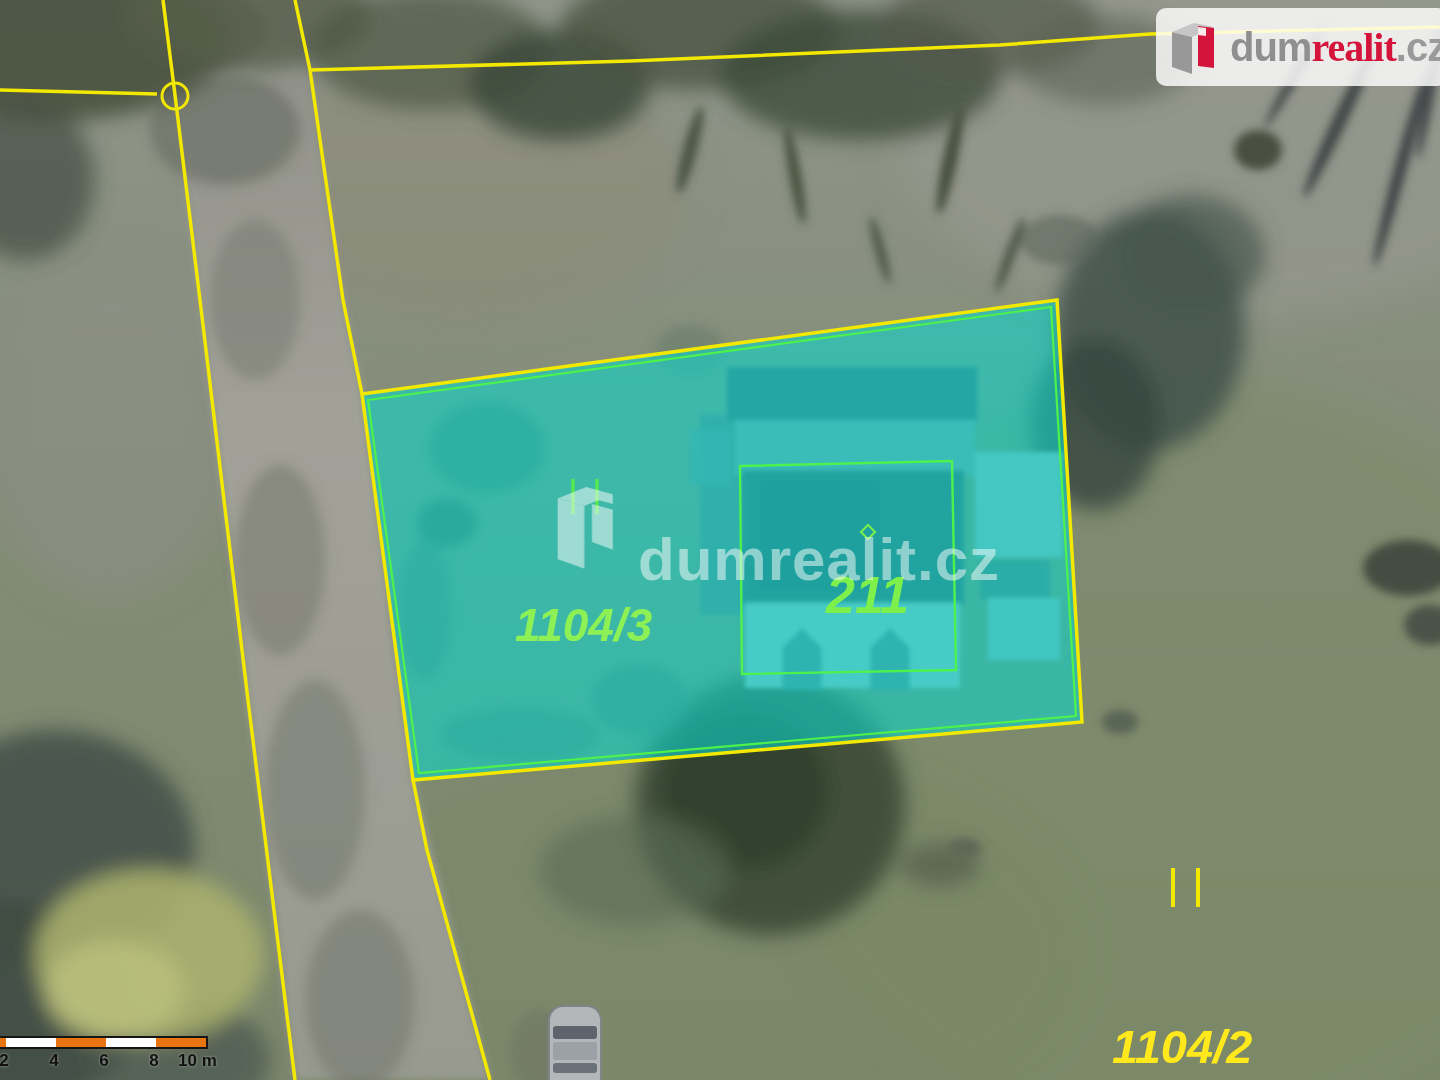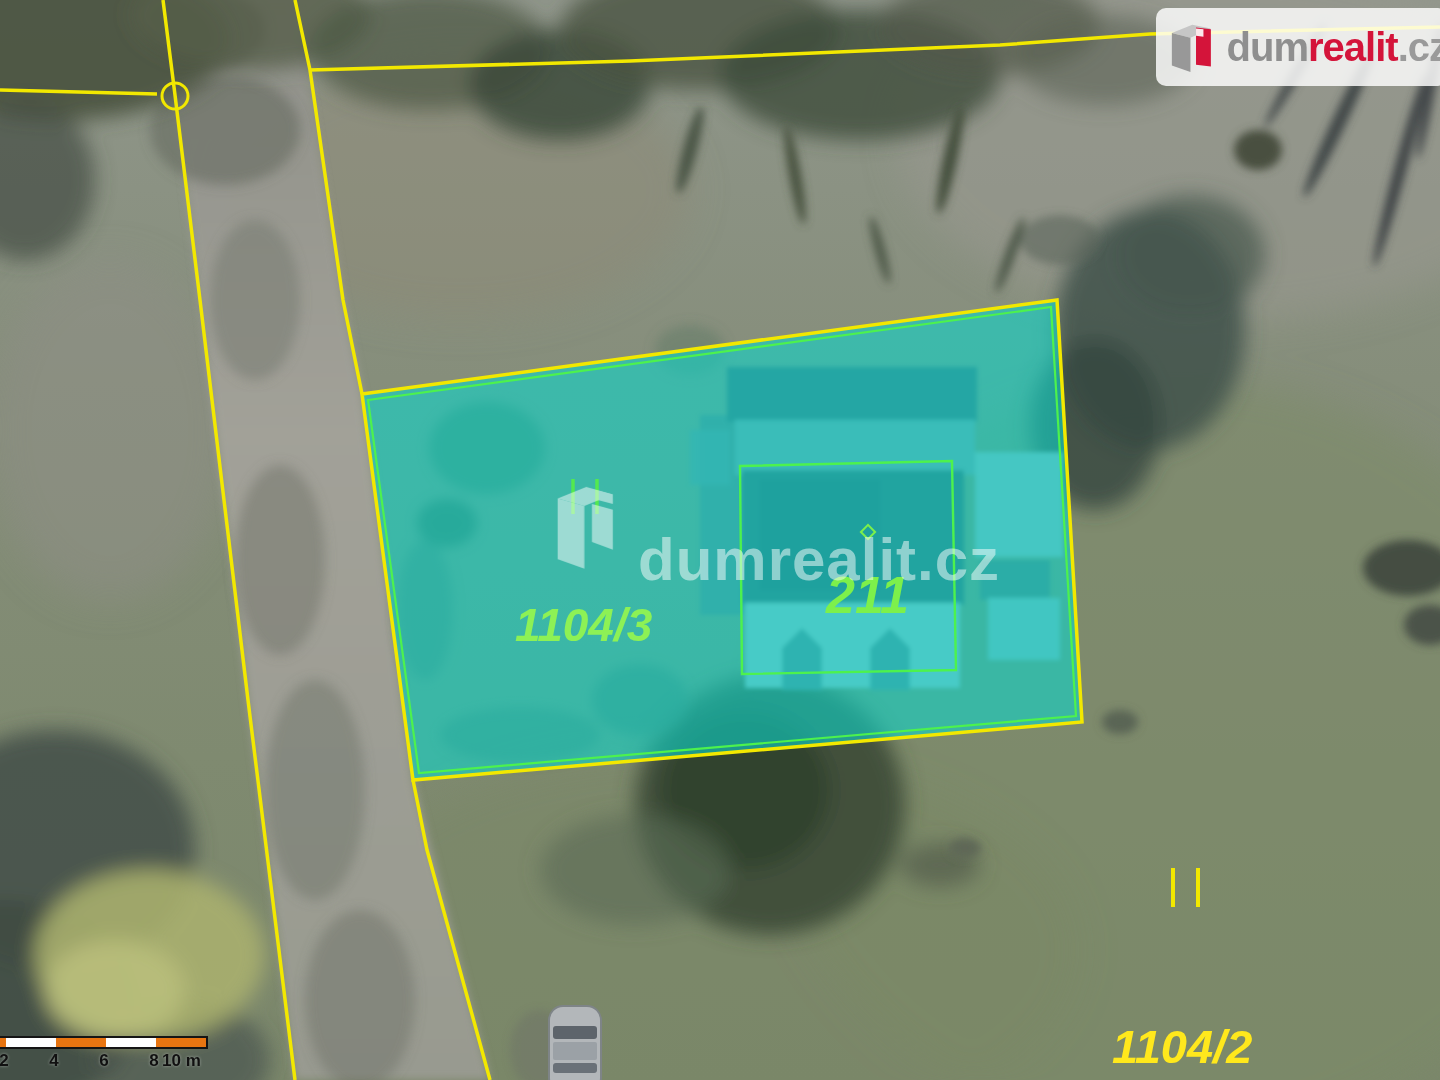--- a/index.html
+++ b/index.html
@@ -9,21 +9,21 @@
   }
   .stage svg.map{position:absolute;left:0;top:0;}
   
   .logo-box{
     position:absolute;left:1156px;top:8px;width:292px;height:78px;
     background:rgba(255,255,255,0.82);border-radius:10px;
     display:flex;align-items:center;gap:12px;padding-left:14px;box-sizing:border-box;
   }
   .logo-text{font-size:40px;font-weight:bold;letter-spacing:-1px;white-space:nowrap;}
   .logo-text .t1{color:#8f8f8f;}
-  .logo-text .t2{color:#d4143a;}
+  .logo-text .t2{color:#d4143a;font-family:Liberation Serif, serif;}
   .logo-text .t3{color:#9a9a9a;}
   
   .scalebar{position:absolute;left:0;top:1034px;width:260px;height:46px;}
   .scalebar-bar{
     position:absolute;left:-46px;top:2px;display:flex;height:9px;
     border:2px solid #151515;
   }
   .scalebar-bar .seg{width:50px;height:100%;}
   .seg.o{background:#e87511;}
   .seg.w{background:#ffffff;}
@@ -219,16 +219,16 @@
       <div class="seg o"></div>
       <div class="seg w"></div>
       <div class="seg o"></div>
       <div class="seg w"></div>
       <div class="seg o"></div>
     </div>
     <span class="lbl" style="left:4px">2</span>
     <span class="lbl" style="left:54px">4</span>
     <span class="lbl" style="left:104px">6</span>
     <span class="lbl" style="left:154px">8</span>
-    <span class="lbl last" style="left:162px">10 m</span>
+    <span class="lbl last" style="left:178px">10 m</span>
   </div>
 
 </div>
 
 </body></html>

